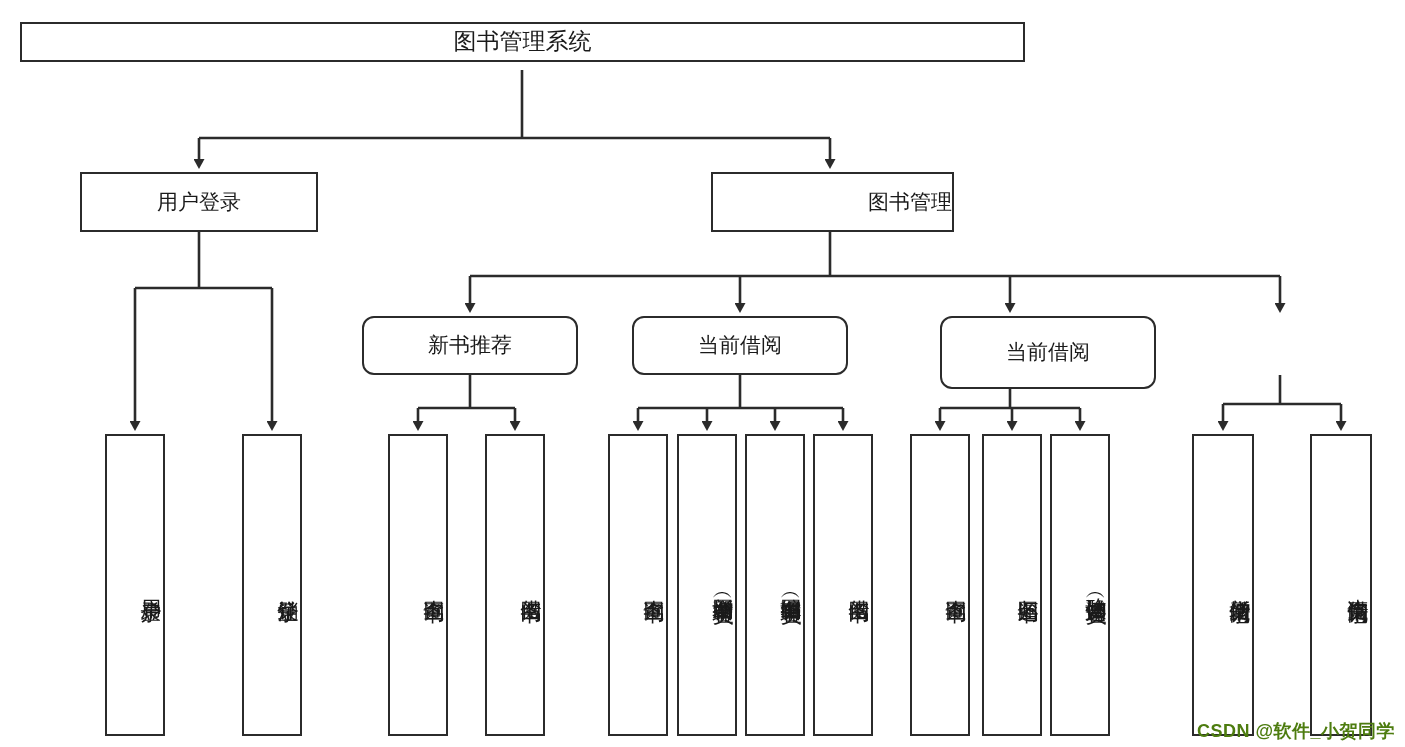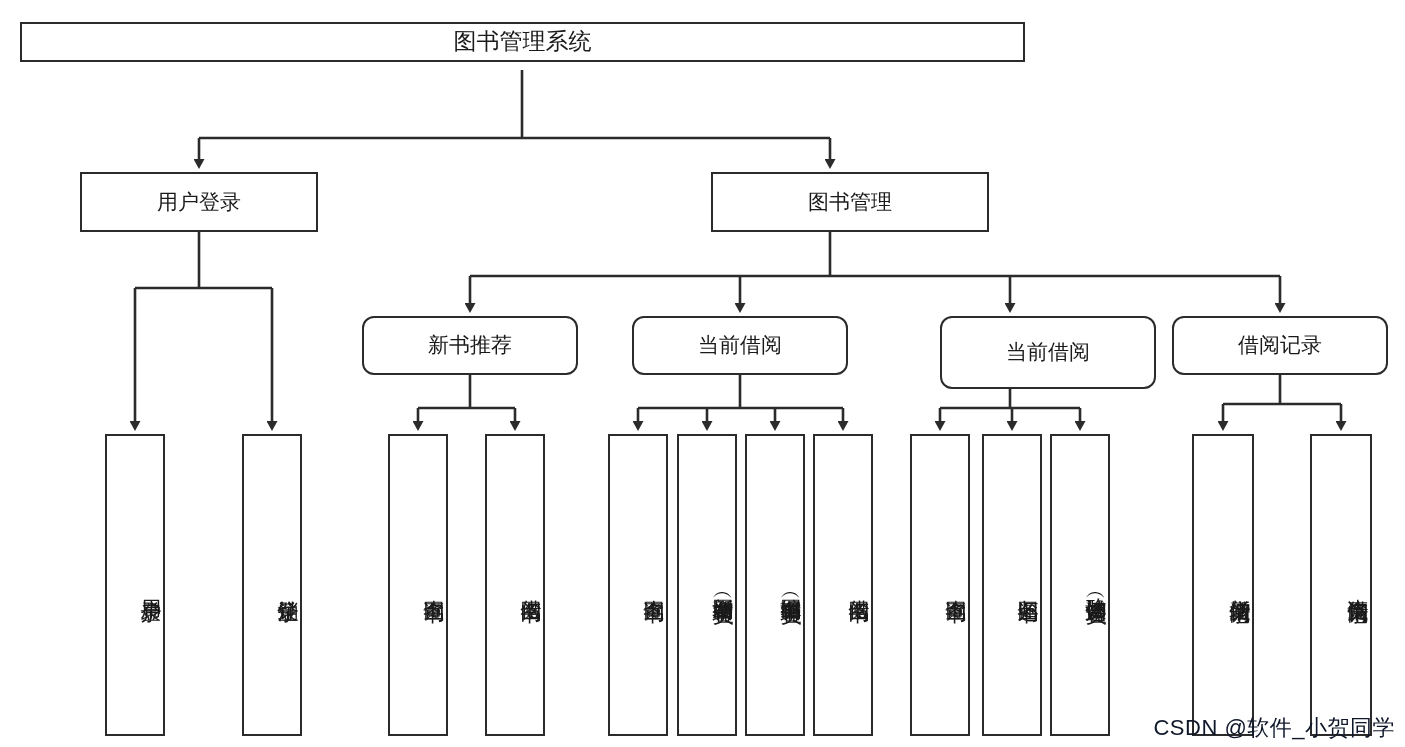--- a/index.html
+++ b/index.html
@@ -57,24 +57,25 @@
     left: 0;
     top: 0;
     width: 1405px;
     height: 747px;
     pointer-events: none;
   }
   .watermark {
     position: absolute;
     right: 10px;
     bottom: 4px;
-    font-size: 22px;
-    color: #0f172a;
+    font-size: 18px;
+    color: #4d7c0f;
     white-space: nowrap;
     letter-spacing: 0.5px;
+    font-weight: bold;
   }
 </style>
 </head>
 <body>
 
 <div id="canvas">
 
   <svg id="edges" viewBox="0 0 1405 747" xmlns="http://www.w3.org/2000/svg">
     <defs>
       <marker id="arrow" markerWidth="10" markerHeight="11" refX="1" refY="5.5" orient="auto" markerUnits="userSpaceOnUse">
@@ -125,35 +126,32 @@
     </g>
   </svg>
 
   <div class="node root" style="left: 20px; top: 14px; width: 1005px; height: 40px; margin-top: 8px;">
     <span>图书管理系统</span>
   </div>
 
   <div class="node lvl2" style="left: 80px; top: 172px; width: 238px; height: 60px;">
     <span>用户登录</span>
   </div>
-  <div class="node lvl2" style="left: 711px; top: 172px; width: 278px; height: 60px;">
+  <div class="node lvl2" style="left: 711px; top: 172px; width: 243px; height: 60px; justify-content: flex-end;">
     <span>图书管理</span>
   </div>
 
   <div class="node lvl3" style="left: 362px; top: 316px; width: 216px; height: 59px;">
     <span>新书推荐</span>
   </div>
   <div class="node lvl3" style="left: 632px; top: 316px; width: 216px; height: 59px;">
     <span>当前借阅</span>
   </div>
   <div class="node lvl3" style="left: 940px; top: 316px; width: 216px; height: 73px;">
     <span>当前借阅</span>
-  </div>
-  <div class="node lvl3" style="left: 1172px; top: 316px; width: 216px; height: 59px;">
-    <span>借阅记录</span>
   </div>
 
   <div class="node leaf" style="left: 105px; top: 434px; width: 60px; height: 302px;">
     <span>用户登录</span>
   </div>
   <div class="node leaf" style="left: 242px; top: 434px; width: 60px; height: 302px;">
     <span>注销登录</span>
   </div>
   <div class="node leaf" style="left: 388px; top: 434px; width: 60px; height: 302px;">
     <span>查询图书</span>

